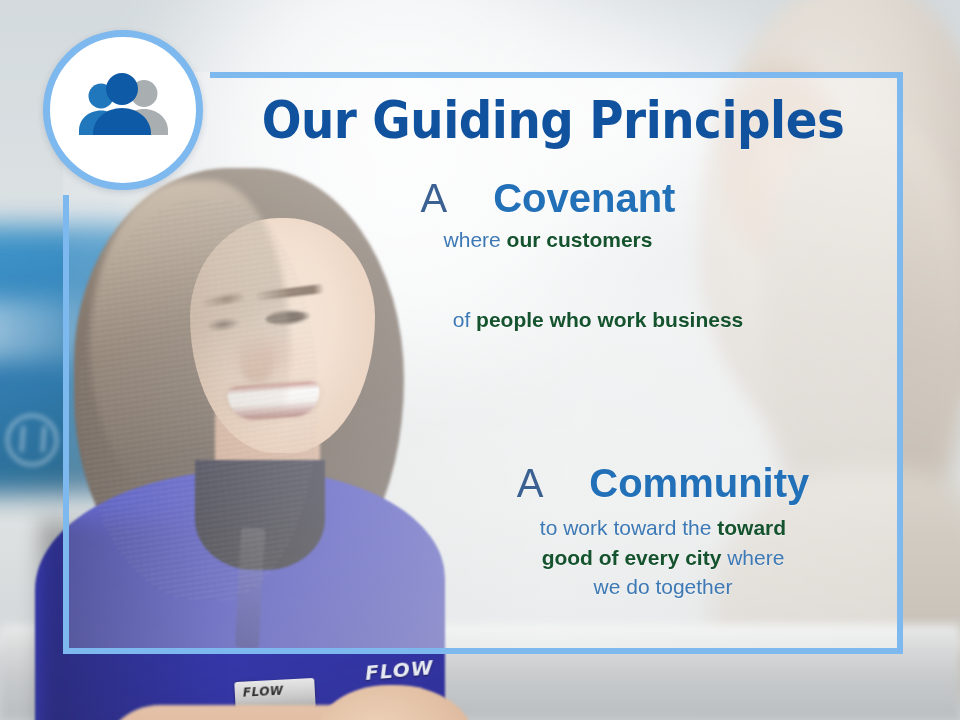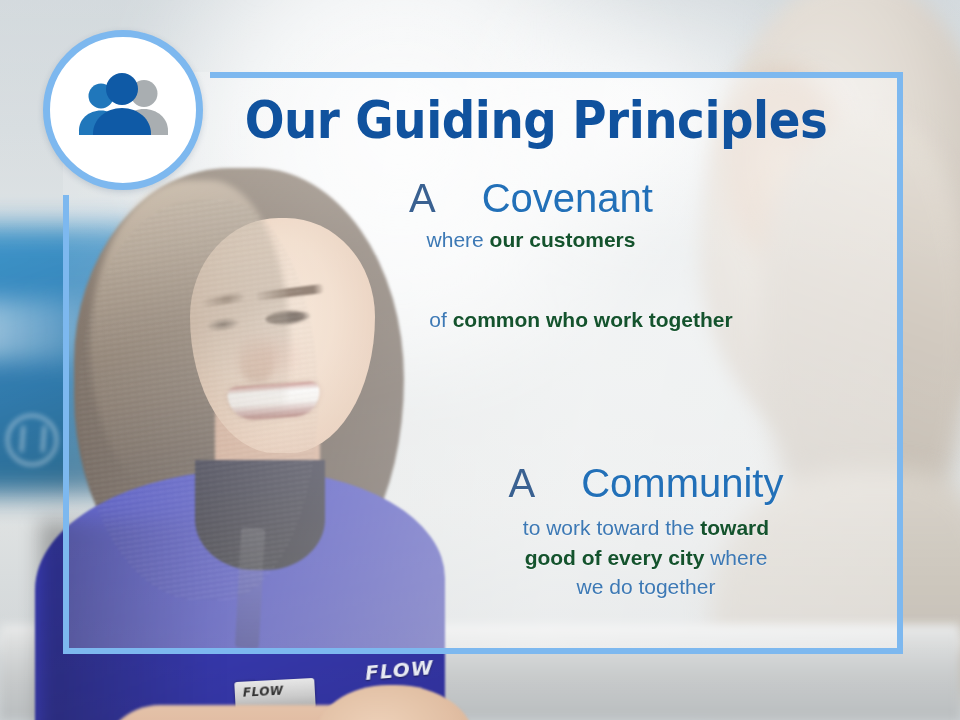--- a/index.html
+++ b/index.html
@@ -264,21 +264,21 @@
     background:#ffffff;
     border:7px solid #7db8ef;
     box-sizing:border-box;
     box-shadow:0 2px 6px rgba(40,70,110,.18);
     display:flex;align-items:center;justify-content:center;
   }
   .circle-badge svg{display:block;}
 
   
   .copy{
-    position:absolute;left:46px;top:72px;width:700px;height:582px;
+    position:absolute;left:63px;top:72px;width:700px;height:582px;
   }
   .title{
     position:absolute;left:160px;top:22px;width:660px;
     text-align:center;
     font-family:"DejaVu Sans", sans-serif;
     font-weight:bold;
     font-size:52px;
     line-height:1;
     letter-spacing:-.5px;
     color:#10529e;
@@ -289,21 +289,21 @@
 
   .principle{position:absolute;text-align:center;}
   .p-head{
     font-family:"Liberation Sans", sans-serif;
     font-size:40px;line-height:1.08;
     color:#2a72b8;
     text-shadow:0 1px 1px rgba(255,255,255,.5);
     white-space:nowrap;
   }
   .p-head .art{font-weight:normal;color:#3a6191;}
-  .p-head .key{font-weight:normal;color:#2270b8;margin-left:37px;}
+  .p-head .key{font-weight:bold;color:#2270b8;margin-left:37px;}
   .p-sub{
     font-family:"Liberation Sans", sans-serif;
     font-size:21px;line-height:1.35;
     color:#3d79b5;
     margin-top:5px;
     text-shadow:0 1px 1px rgba(255,255,255,.5);
   }
   .p-sub b{font-weight:bold;color:#14532d;}
 
   .pr1{left:255px;top:105px;width:460px;}
@@ -399,21 +399,21 @@
         <span class="art">A</span>
         <span class="key">Covenant</span>
       </div>
       <div class="p-sub">
         <span>where </span><b>our customers</b>
       </div>
     </div>
 
     <div class="principle pr2">
       <div class="p-sub">
-        <span>of </span><b>common who work together</b><br>
+        <span>of </span><b>people who work business</b><br>
       </div>
     </div>
 
     <div class="principle pr3">
       <div class="p-head">
         <span class="art">A</span>
         <span class="key">Community</span>
       </div>
       <div class="p-sub">
         <span>to work toward the </span><b>toward</b><br>

